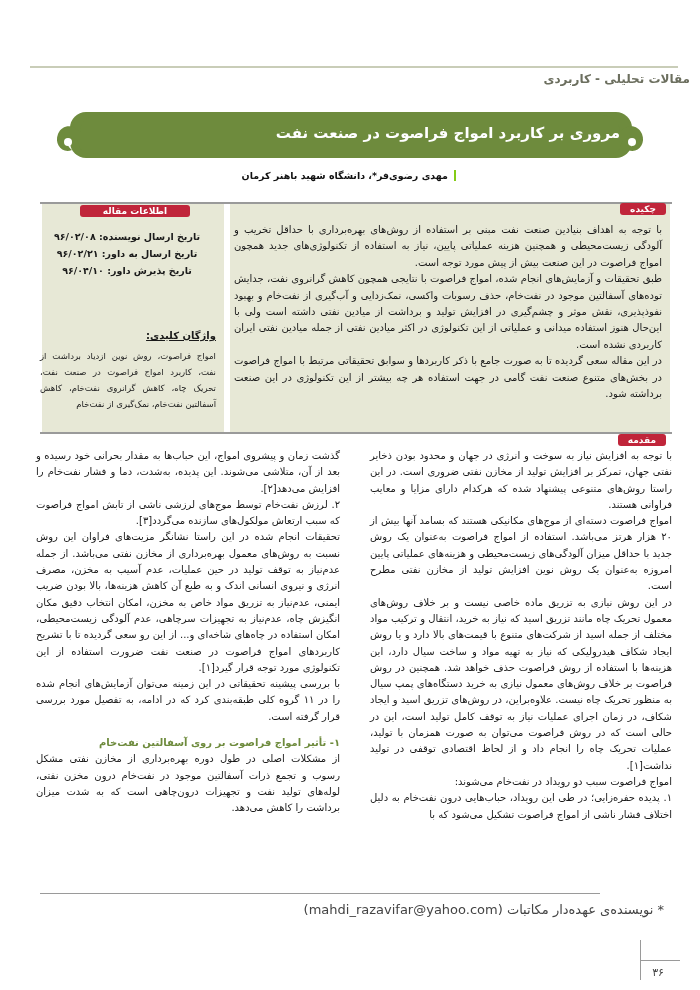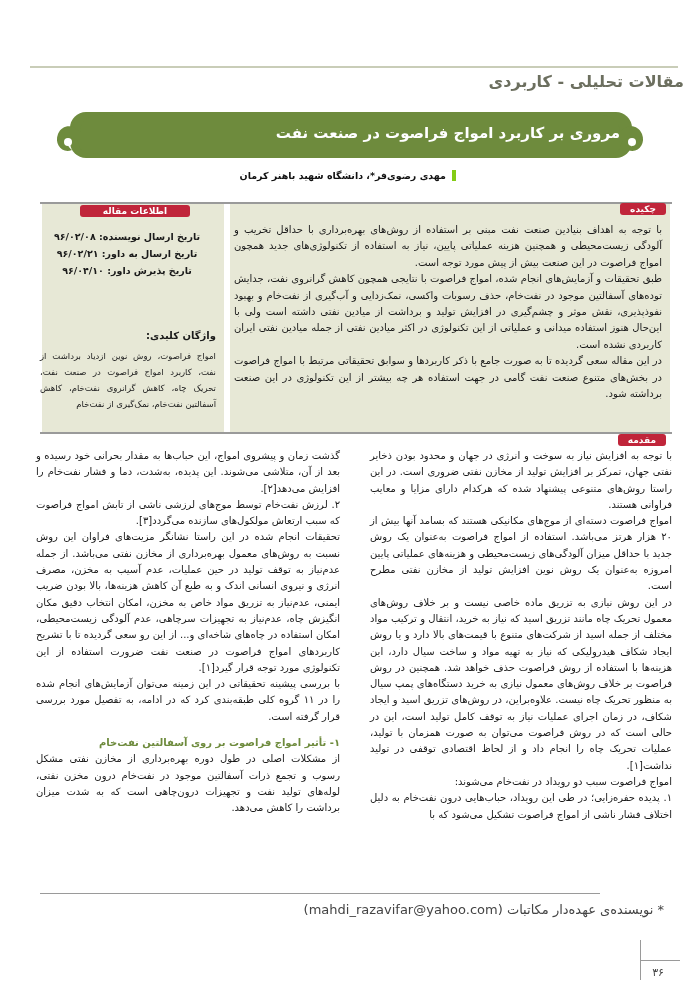--- a/index.html
+++ b/index.html
@@ -1,35 +1,35 @@
 <!DOCTYPE html>
 <html lang="fa" dir="rtl"><head>
 <meta charset="utf-8">
 <style>
   html,body{margin:0;padding:0;background:#ffffff;}
   body{width:700px;height:990px;position:relative;overflow:hidden;font-family:"DejaVu Sans",sans-serif;color:#1a1a1a;}
   .abs{position:absolute;}
   .section-line{left:30px;width:648px;top:66px;height:2px;background:#c9cdb8;}
-  .section-label{right:16px;top:72px;font-size:16px;color:#6c6f5f;font-weight:bold;margin-left:12px;}
+  .section-label{right:10px;top:72px;font-size:12px;color:#6c6f5f;font-weight:bold;margin-left:12px;}
   .banner{left:70px;width:562px;top:112px;height:46px;background:#6e8b3d;border-radius:16px;}
   .banner-title{right:80px;top:124px;font-size:15px;color:#fff;font-weight:bold;}
   .orn{top:110px;width:70px;height:52px;}
   .orn-left{left:44px;}
   .orn-right{right:44px;transform:scaleX(-1);}
-  .author{right:244px;top:170px;font-size:9.5px;font-weight:bold;color:#111;padding-right:6px;border-right:4px solid #84cc16;}
+  .author{right:244px;top:170px;font-size:9.5px;font-weight:bold;color:#111;padding-right:6px;border-right:2px solid #84cc16;}
   .top-line{left:40px;width:632px;top:202px;height:2px;background:#9a9a9a;}
   .info-panel{left:42px;width:182px;top:204px;height:228px;background:#e7e8d6;}
   .abstract-panel{left:230px;width:440px;top:204px;height:228px;background:#e7e8d6;}
   .mid-line{left:40px;width:632px;top:432px;height:2px;background:#9a9a9a;}
   .tag{background:#c0253a;color:#fff;font-size:9px;font-weight:bold;padding:1px 10px;border-radius:3px;text-align:center;}
   .tag-info{left:80px;top:205px;width:90px;text-align:center;}
   .tag-abstract{right:34px;top:203px;}
   .tag-intro{right:34px;top:434px;}
   .dates{right:484px;top:228px;font-size:9.5px;font-weight:bold;line-height:17px;text-align:center;width:178px;}
-  .kw-title{right:484px;top:330px;font-size:10px;font-weight:bold;}
+  .kw-title{right:484px;top:330px;font-size:10px;font-weight:bold;text-decoration:underline;}
   .kw-text{right:484px;top:348px;width:176px;font-size:8.5px;line-height:16px;text-align:justify;color:#222;}
   .abstract-text{right:38px;top:222px;width:428px;font-size:10px;line-height:16.4px;text-align:justify;}
   .col-right{right:28px;top:448px;width:302px;font-size:10px;line-height:16.3px;text-align:justify;}
   .col-left{left:36px;top:448px;width:304px;font-size:10px;line-height:16.3px;text-align:justify;}
   .col-left p,.col-right p,.abstract-text p{margin:0;}
   .sub-heading{color:#6e8b3d;font-weight:bold;margin-top:10px !important;}
   .foot-line{left:40px;width:560px;top:893px;height:1px;background:#9a9a9a;}
   .footnote{right:36px;top:902px;font-size:13px;color:#444;}
   .page-vline{left:640px;top:940px;width:1px;height:40px;background:#9a9a9a;}
   .page-hline{left:640px;top:960px;width:40px;height:1px;background:#9a9a9a;}

